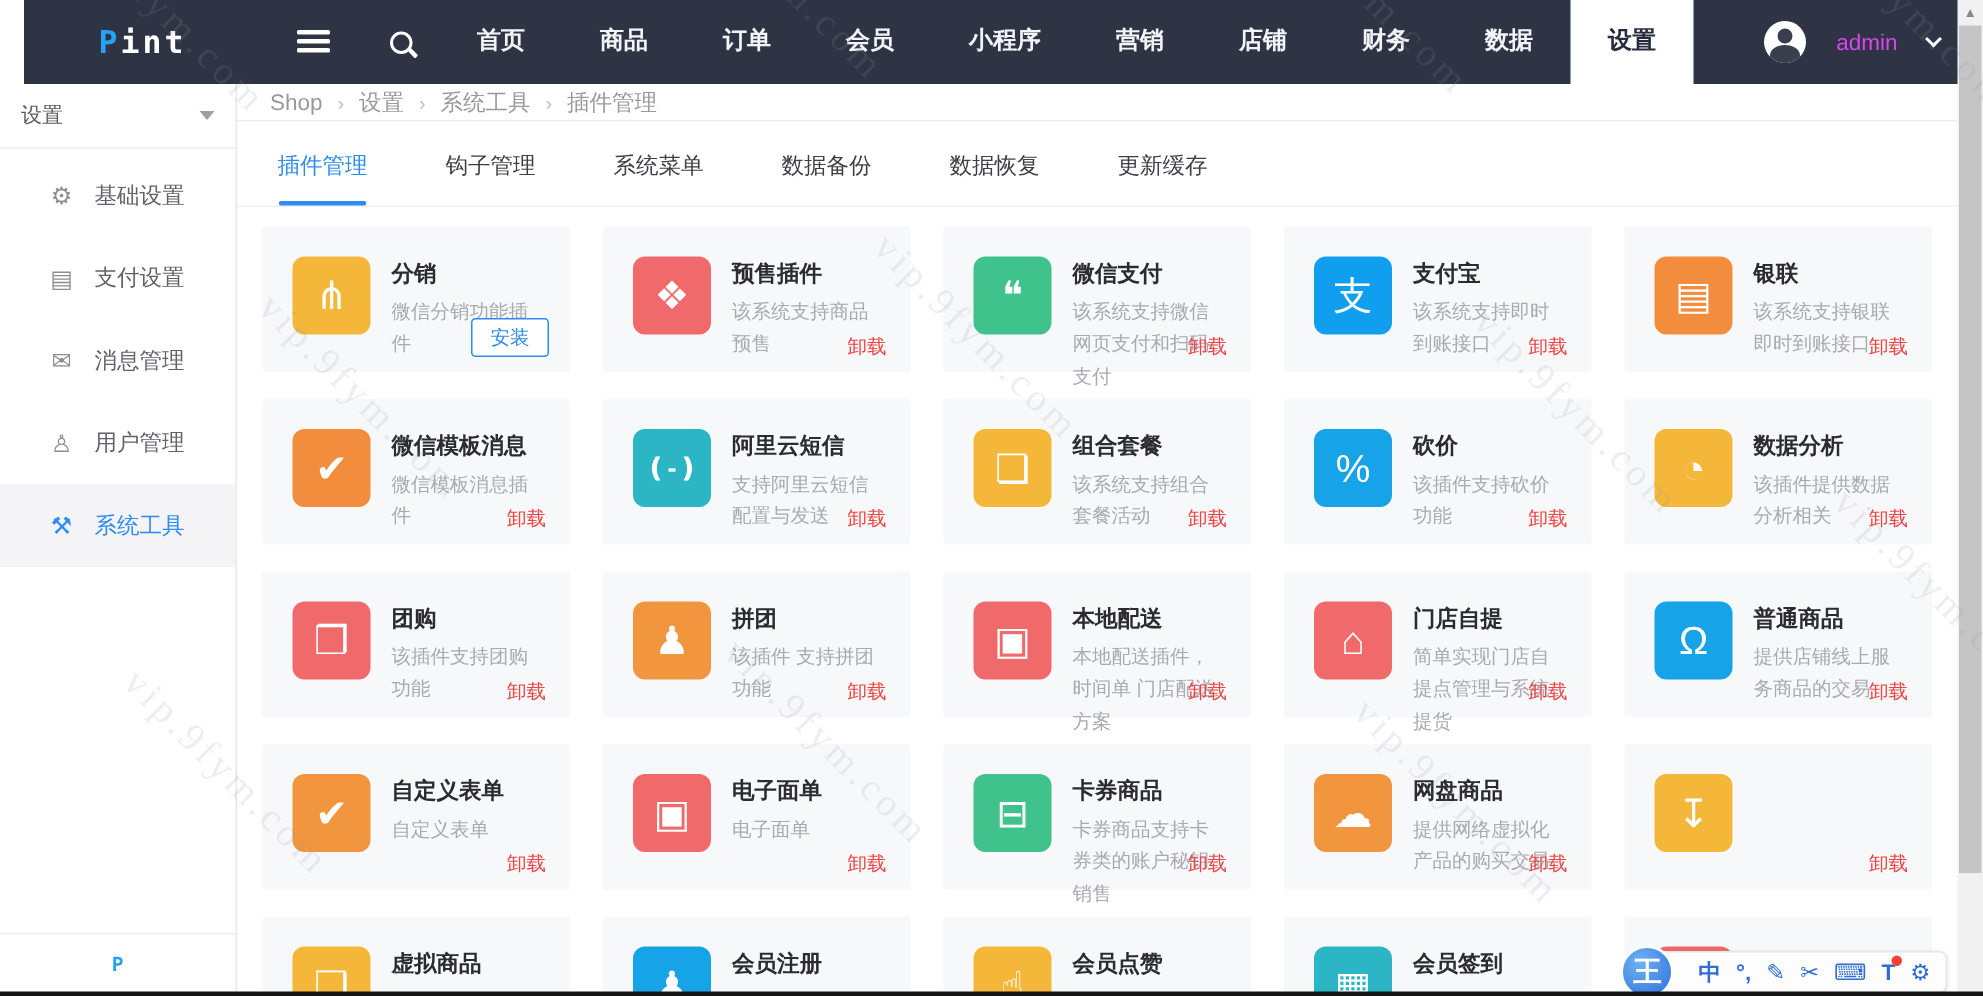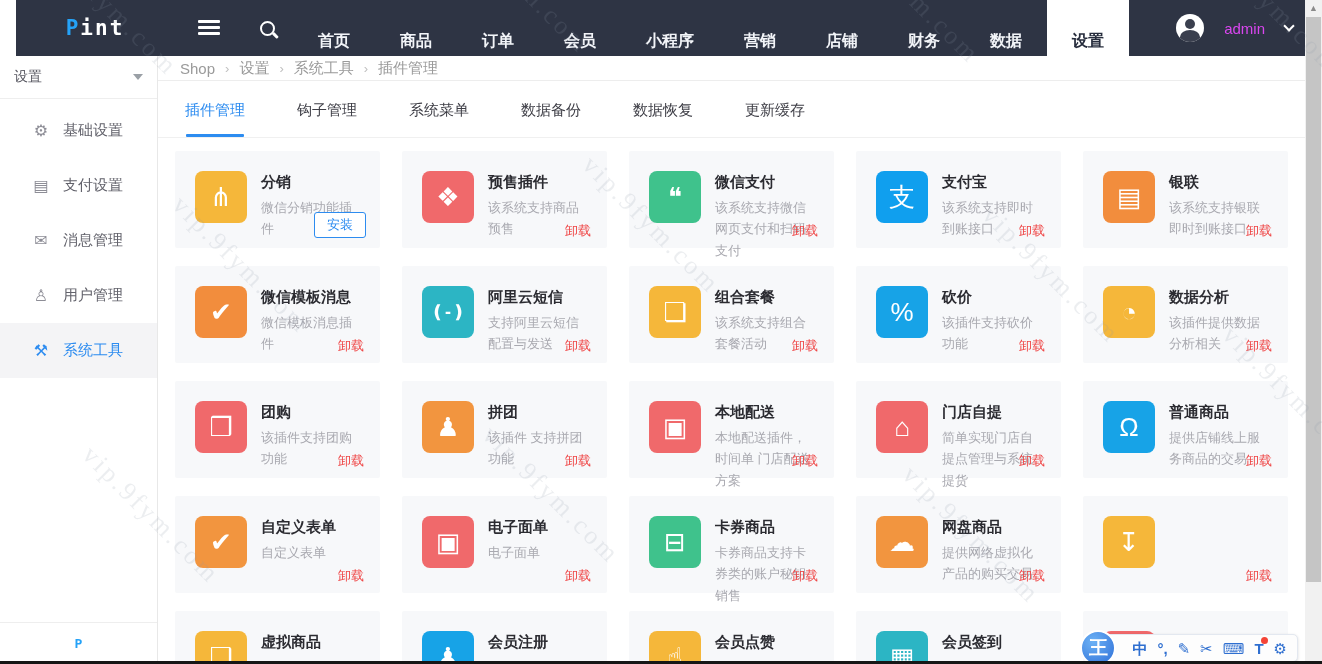--- a/index.html
+++ b/index.html
@@ -14,21 +14,21 @@
     font-size:21px; font-weight:bold; letter-spacing:2px; color:#fff; }
   .logo .accent { color:#25a2f7; }
   .burger { width:22px; height:16px; margin:0 0 0 24px; position:relative; cursor:pointer; }
   .burger i { position:absolute; left:0; width:22px; height:3px; background:#fff; border-radius:1px; }
   .burger i:nth-child(1){top:0}.burger i:nth-child(2){top:6px}.burger i:nth-child(3){top:12px}
   .nav-search { width:15px; height:15px; border:2.5px solid #fff; border-radius:50%;
     margin-left:40px; position:relative; cursor:pointer; }
   .nav-search::after { content:""; position:absolute; width:7px; height:2.5px; background:#fff;
     transform:rotate(45deg); right:-6px; bottom:-3px; border-radius:1px; }
   .nav-items { display:flex; height:56px; margin-left:18px; }
-  .nav-item { height:72px; line-height:56px; padding:13px 25px; color:#f2f4f8; font-size:16px;
+  .nav-item { height:72px; line-height:56px; padding:0 25px; color:#f2f4f8; font-size:16px;
     font-weight:bold; cursor:pointer; white-space:nowrap; }
   .nav-item.active { background:#fff; color:#262c3c; }
   .nav-user { margin-left:auto; margin-right:28px; display:flex; align-items:center; gap:20px;
     color:#d946ef; font-size:15px; cursor:pointer; }
   .avatar { width:28px; height:28px; border-radius:50%; background:#fff; position:relative; overflow:hidden; }
   .avatar::before { content:""; position:absolute; left:9px; top:5px; width:10px; height:10px;
     border-radius:50%; background:#3a3f4e; }
   .avatar::after { content:""; position:absolute; left:4px; top:16px; width:20px; height:14px;
     border-radius:50% 50% 0 0; background:#3a3f4e; }
   .chev { width:8px; height:8px; border-right:2px solid #fff; border-bottom:2px solid #fff;

